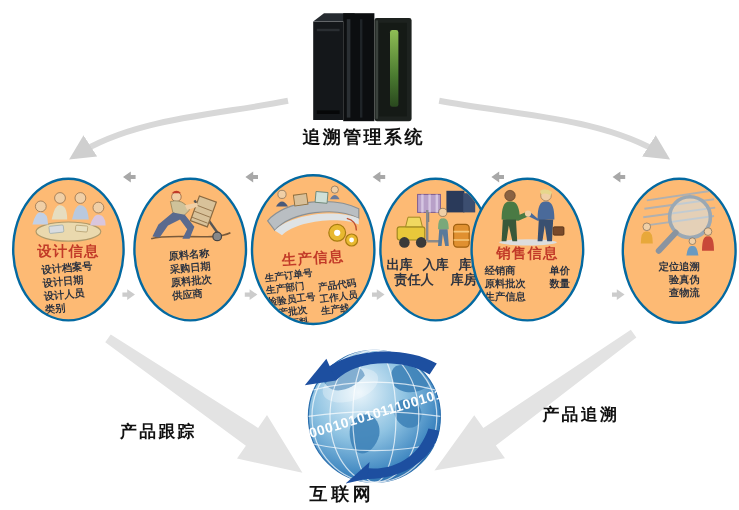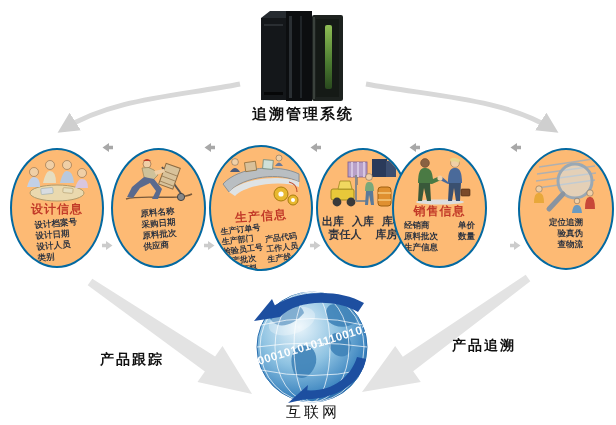--- a/index.html
+++ b/index.html
@@ -41,22 +41,22 @@
   .wrow span{margin:0 4px;}
   
   .sales-cols{display:flex;justify-content:center;gap:20px;margin-top:2px;}
   .sales-cols .col{font-size:8.5px;font-weight:bold;color:#2e3440;line-height:11px;text-align:left;}
 
   
   .mini{position:absolute;width:13px;height:11px;z-index:2;}
 
   
   .globe{position:absolute;left:238px;top:287px;width:150px;height:122px;z-index:3;}
-  .net-label{position:absolute;left:258px;top:403px;width:110px;text-align:center;
-             font-size:15px;font-weight:normal;color:#111;letter-spacing:3px;z-index:4;}
+  .net-label{position:absolute;left:258px;top:403px;width:110px;
+             font-size:15px;font-weight:bold;color:#111;letter-spacing:3px;z-index:4;}
   .flow-label{position:absolute;font-size:14px;font-weight:bold;color:#111;
               letter-spacing:2px;z-index:4;}
   .flow-left{left:64px;top:351px;margin-left:36px;}
   .flow-right{left:452px;top:337px;}
   .watermark{position:absolute;left:294px;top:318px;font-size:45px;font-weight:400;
              color:var(--watermark-blue,#aecde6);opacity:.8;letter-spacing:1px;
              z-index:6;white-space:nowrap;pointer-events:none;}
 </style>
 </head>
 <body>

